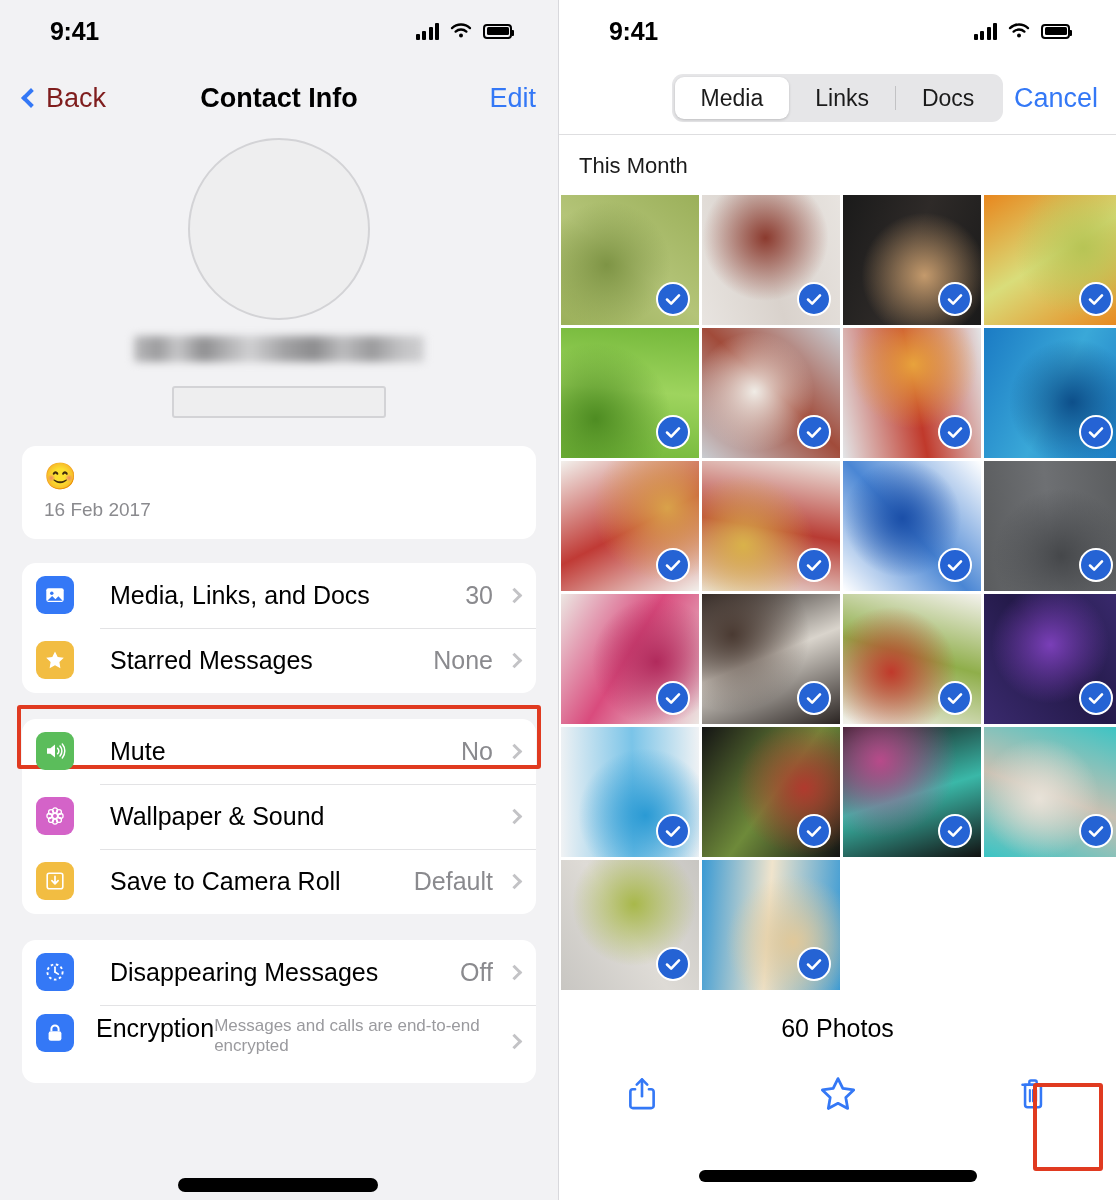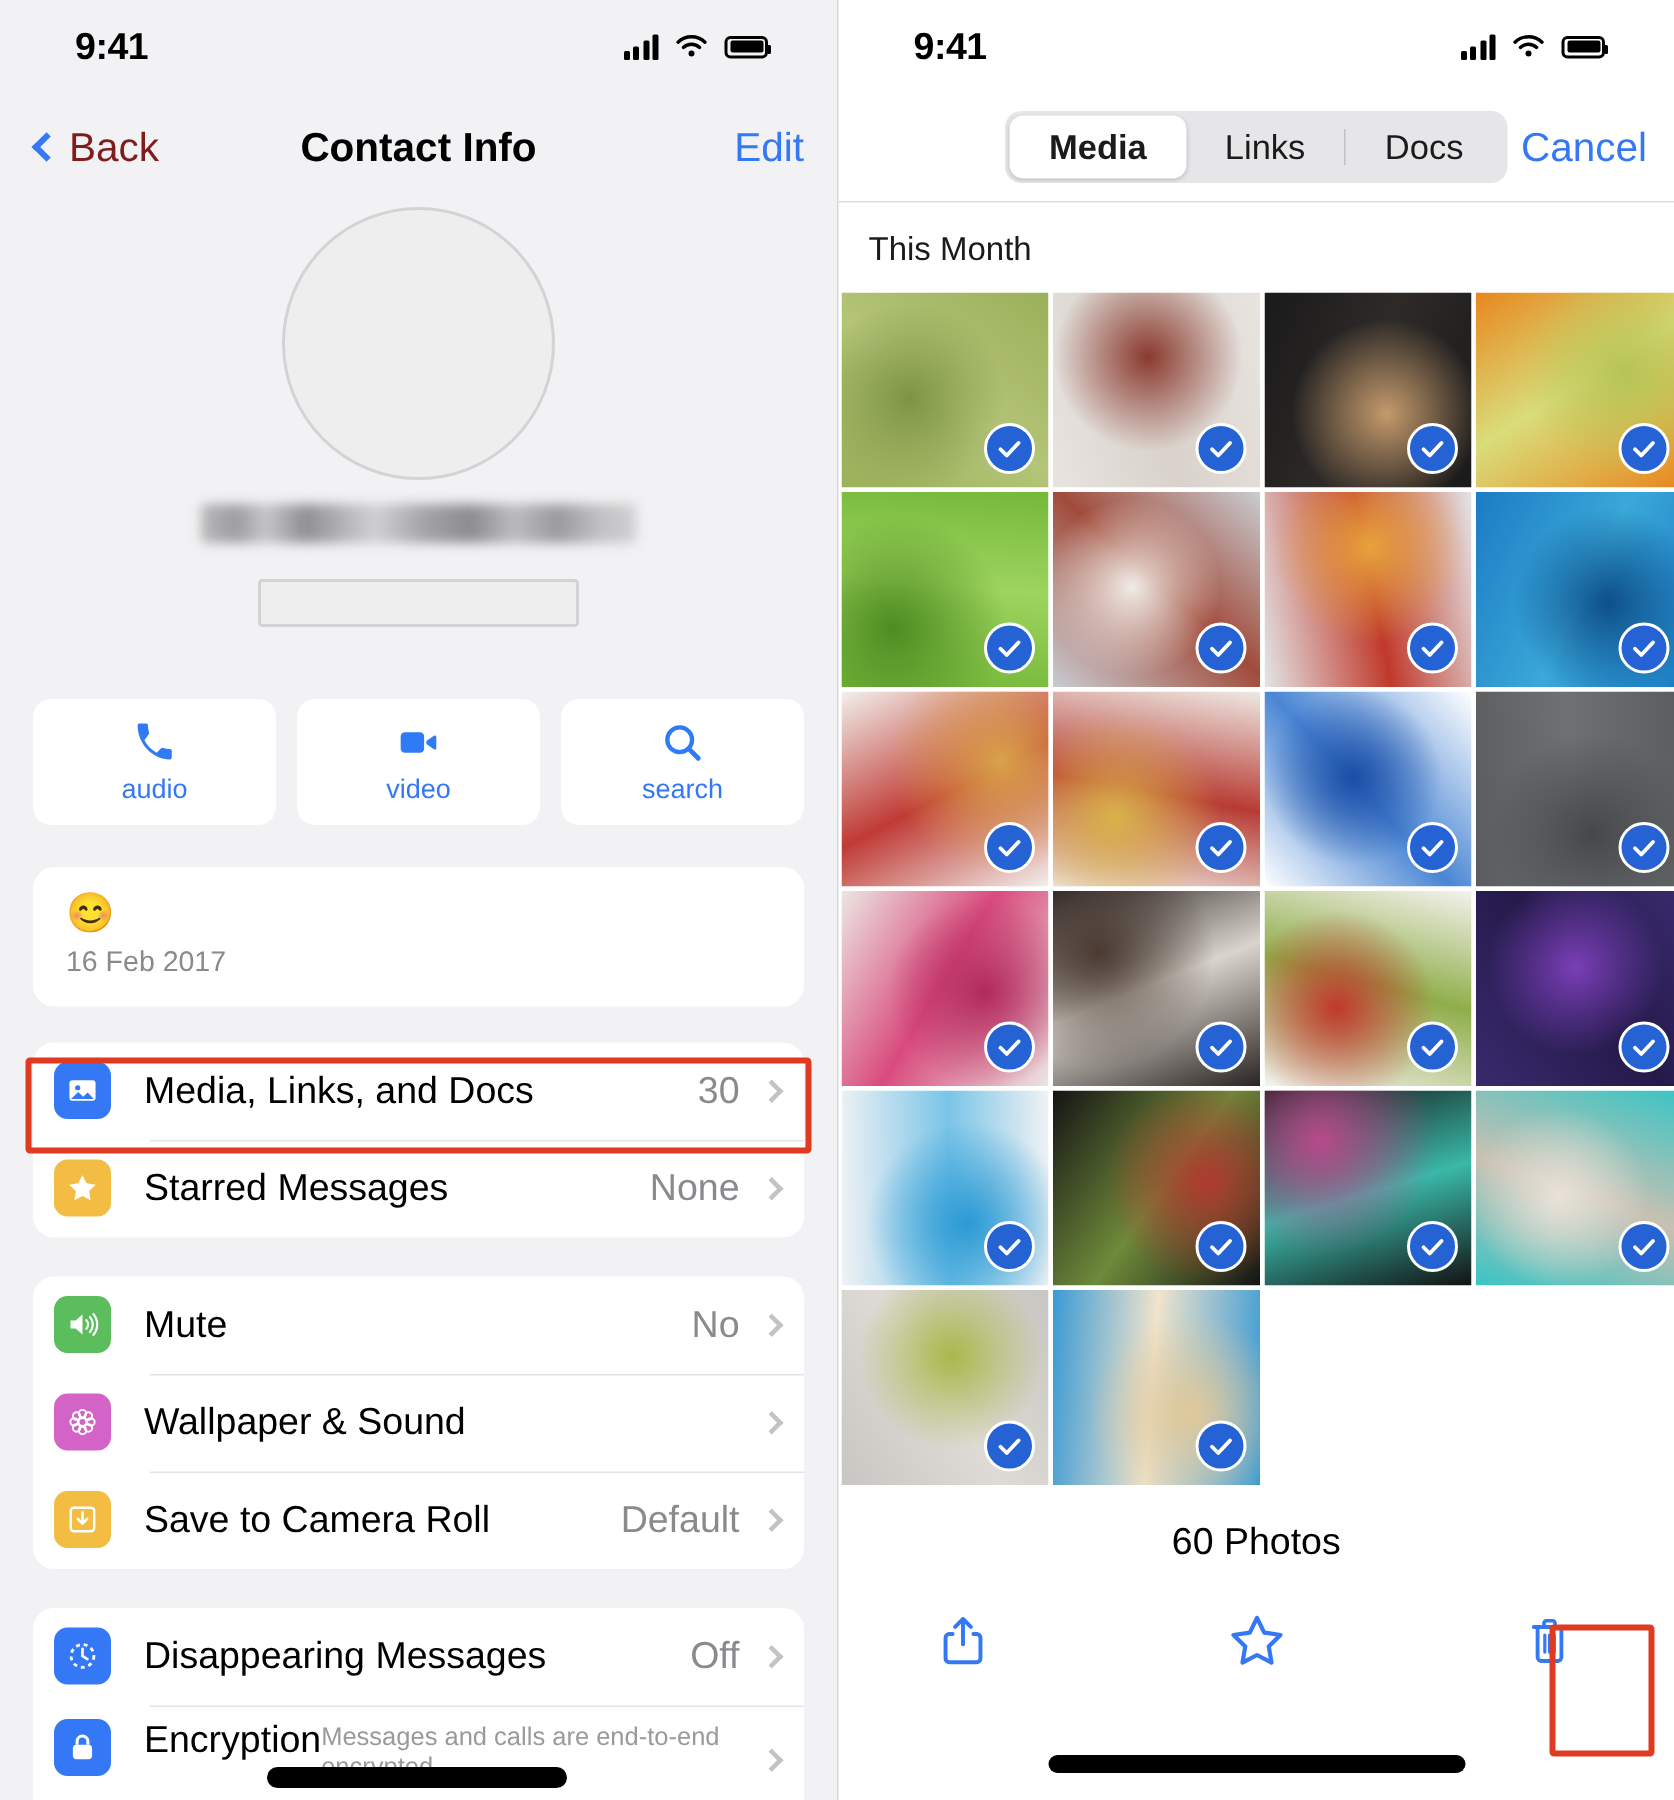--- a/index.html
+++ b/index.html
@@ -99,21 +99,21 @@
     display:flex; align-items:center; height:65px;
     padding:0 16px 0 14px; position:relative; cursor:pointer;
   }
   .row + .row::before {
     content:""; position:absolute; top:0; left:78px; right:0; height:1px; background:#e3e3e5;
   }
   .row-icon {
     width:38px;height:38px;border-radius:9px;
     display:flex;align-items:center;justify-content:center; flex:0 0 38px;
   }
-  .row-label { margin-left:22px; font-size:25px; color:#000; }
+  .row-label { margin-left:36px; font-size:25px; color:#000; }
   .row-value { margin-left:auto; font-size:25px; color:#8a8a8e; }
   .row-sub { font-size:17px; color:#9a9a9e; margin-top:2px;}
   .chev {
     width:11px;height:11px;border-right:3px solid #c3c3c6;border-top:3px solid #c3c3c6;
     transform:rotate(45deg); margin-left:16px; flex:0 0 11px;
   }
   .rowtext { display:flex; flex-direction:row; margin-left:22px;}
   .rowtext .row-label { margin-left:0; }
 
   .highlight-box {
@@ -133,21 +133,21 @@
     position:relative; padding:0 18px;
   }
   .segmented {
     display:flex; background:#e6e6e8; border-radius:11px; padding:3px;
     height:48px; align-items:center;
   }
   .seg {
     padding:0 26px; height:42px; display:flex; align-items:center; justify-content:center;
     font-size:23px; color:#1b1b1b; border-radius:9px; cursor:pointer; position:relative;
   }
-  .seg.active { background:#fff; font-weight:bold; box-shadow:0 1px 3px rgba(0,0,0,.18);}
+  .seg.active { background:#fff; font-weight:normal; box-shadow:0 1px 3px rgba(0,0,0,.18);}
   .seg-div { width:1px; height:24px; background:#c2c2c4; }
   .cancel-btn {
     position:absolute; right:18px; color:#3478f6; font-size:27px; cursor:pointer;
   }
   .sectionhdr-wrap { border-top:1px solid #dedee0; }
   .section-hdr { font-size:22px; color:#1b1b1b; padding:18px 20px 16px; }
 
   .grid { display:grid; grid-template-columns:repeat(4,138px); gap:3px; padding-left:2px;}
   .cell { width:138px; height:130px; position:relative; overflow:hidden; }
   .cell .art { position:absolute; inset:0; }
@@ -204,42 +204,20 @@
       <div class="nav-edit">Edit</div>
     </div>
 
     <div class="profile">
       <div class="avatar"></div>
       <div class="name-redact"></div>
       <div class="name-text">Mehak Schrute</div>
       <div class="status-field"></div>
     </div>
 
-    <div class="actions">
-      <div class="action-btn">
-        <svg class="ic" viewBox="0 0 24 24">
-          <path fill="#2f7bf6" d="M6.6 10.8c1.4 2.8 3.8 5.2 6.6 6.6l2.2-2.2c.3-.3.7-.4 1.1-.3 1.2.4 2.4.6 3.7.6.6 0 1 .4 1 1V20c0 .6-.4 1-1 1C11.2 21 3 12.8 3 2.9c0-.6.4-1 1-1h3.5c.6 0 1 .4 1 1 0 1.3.2 2.5.6 3.7.1.4 0 .8-.3 1.1L6.6 10.8z"></path>
-        </svg>
-        <div class="action-label">audio</div>
-      </div>
-      <div class="action-btn">
-        <svg class="ic" viewBox="0 0 24 24">
-          <rect x="2.5" y="6.5" width="12.5" height="11" rx="2.2" fill="#2f7bf6"></rect>
-          <path d="M16.2 11.2l4-2.8c.6-.4 1.3 0 1.3.7v5.8c0 .7-.7 1.1-1.3.7l-4-2.8v-1.6z" fill="#2f7bf6"></path>
-        </svg>
-        <div class="action-label">video</div>
-      </div>
-      <div class="action-btn">
-        <svg class="ic" viewBox="0 0 24 24">
-          <circle cx="10.5" cy="10.5" r="6.6" fill="none" stroke="#2f7bf6" stroke-width="2.3"></circle>
-          <path d="M15.4 15.4l5 5" stroke="#2f7bf6" stroke-width="2.6" stroke-linecap="round"></path>
-        </svg>
-        <div class="action-label">search</div>
-      </div>
-    </div>
 
     <div style="height:28px"></div>
     <div class="card about-card">
       <div class="about-emoji">😊</div>
       <div class="about-date">16 Feb 2017</div>
     </div>
 
     <div style="height:24px"></div>
     <div class="card">
       <div class="row">

